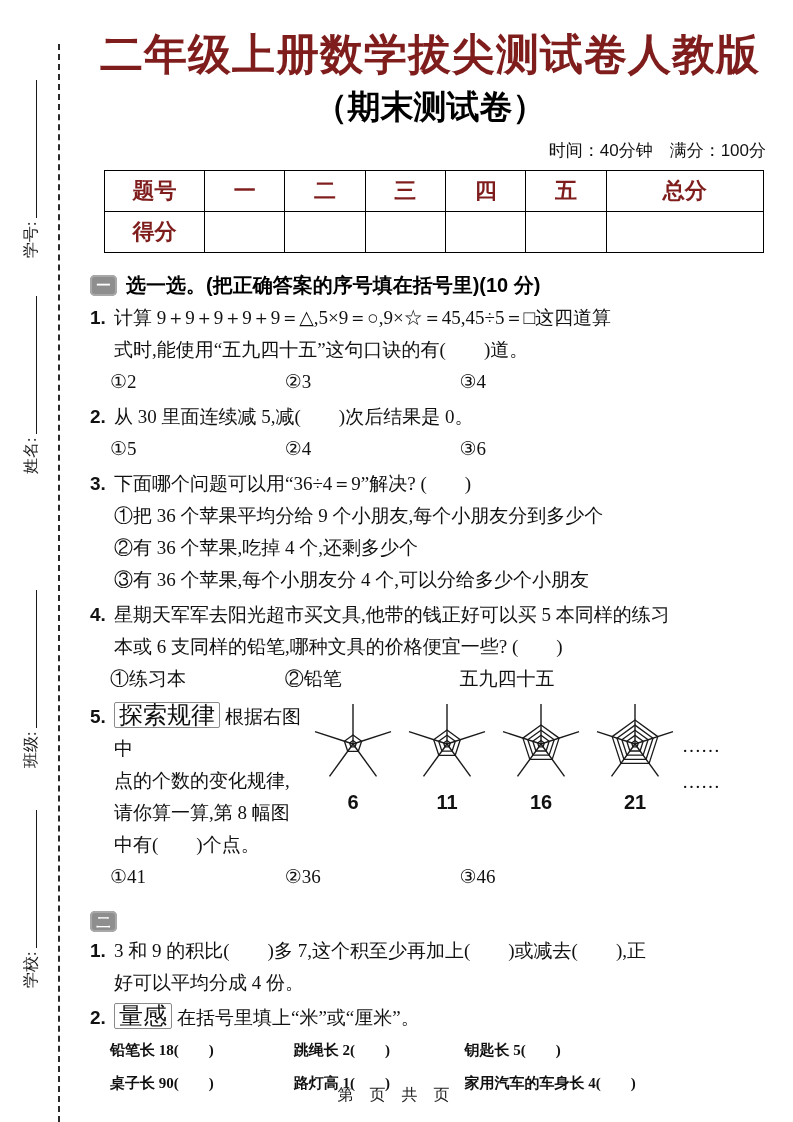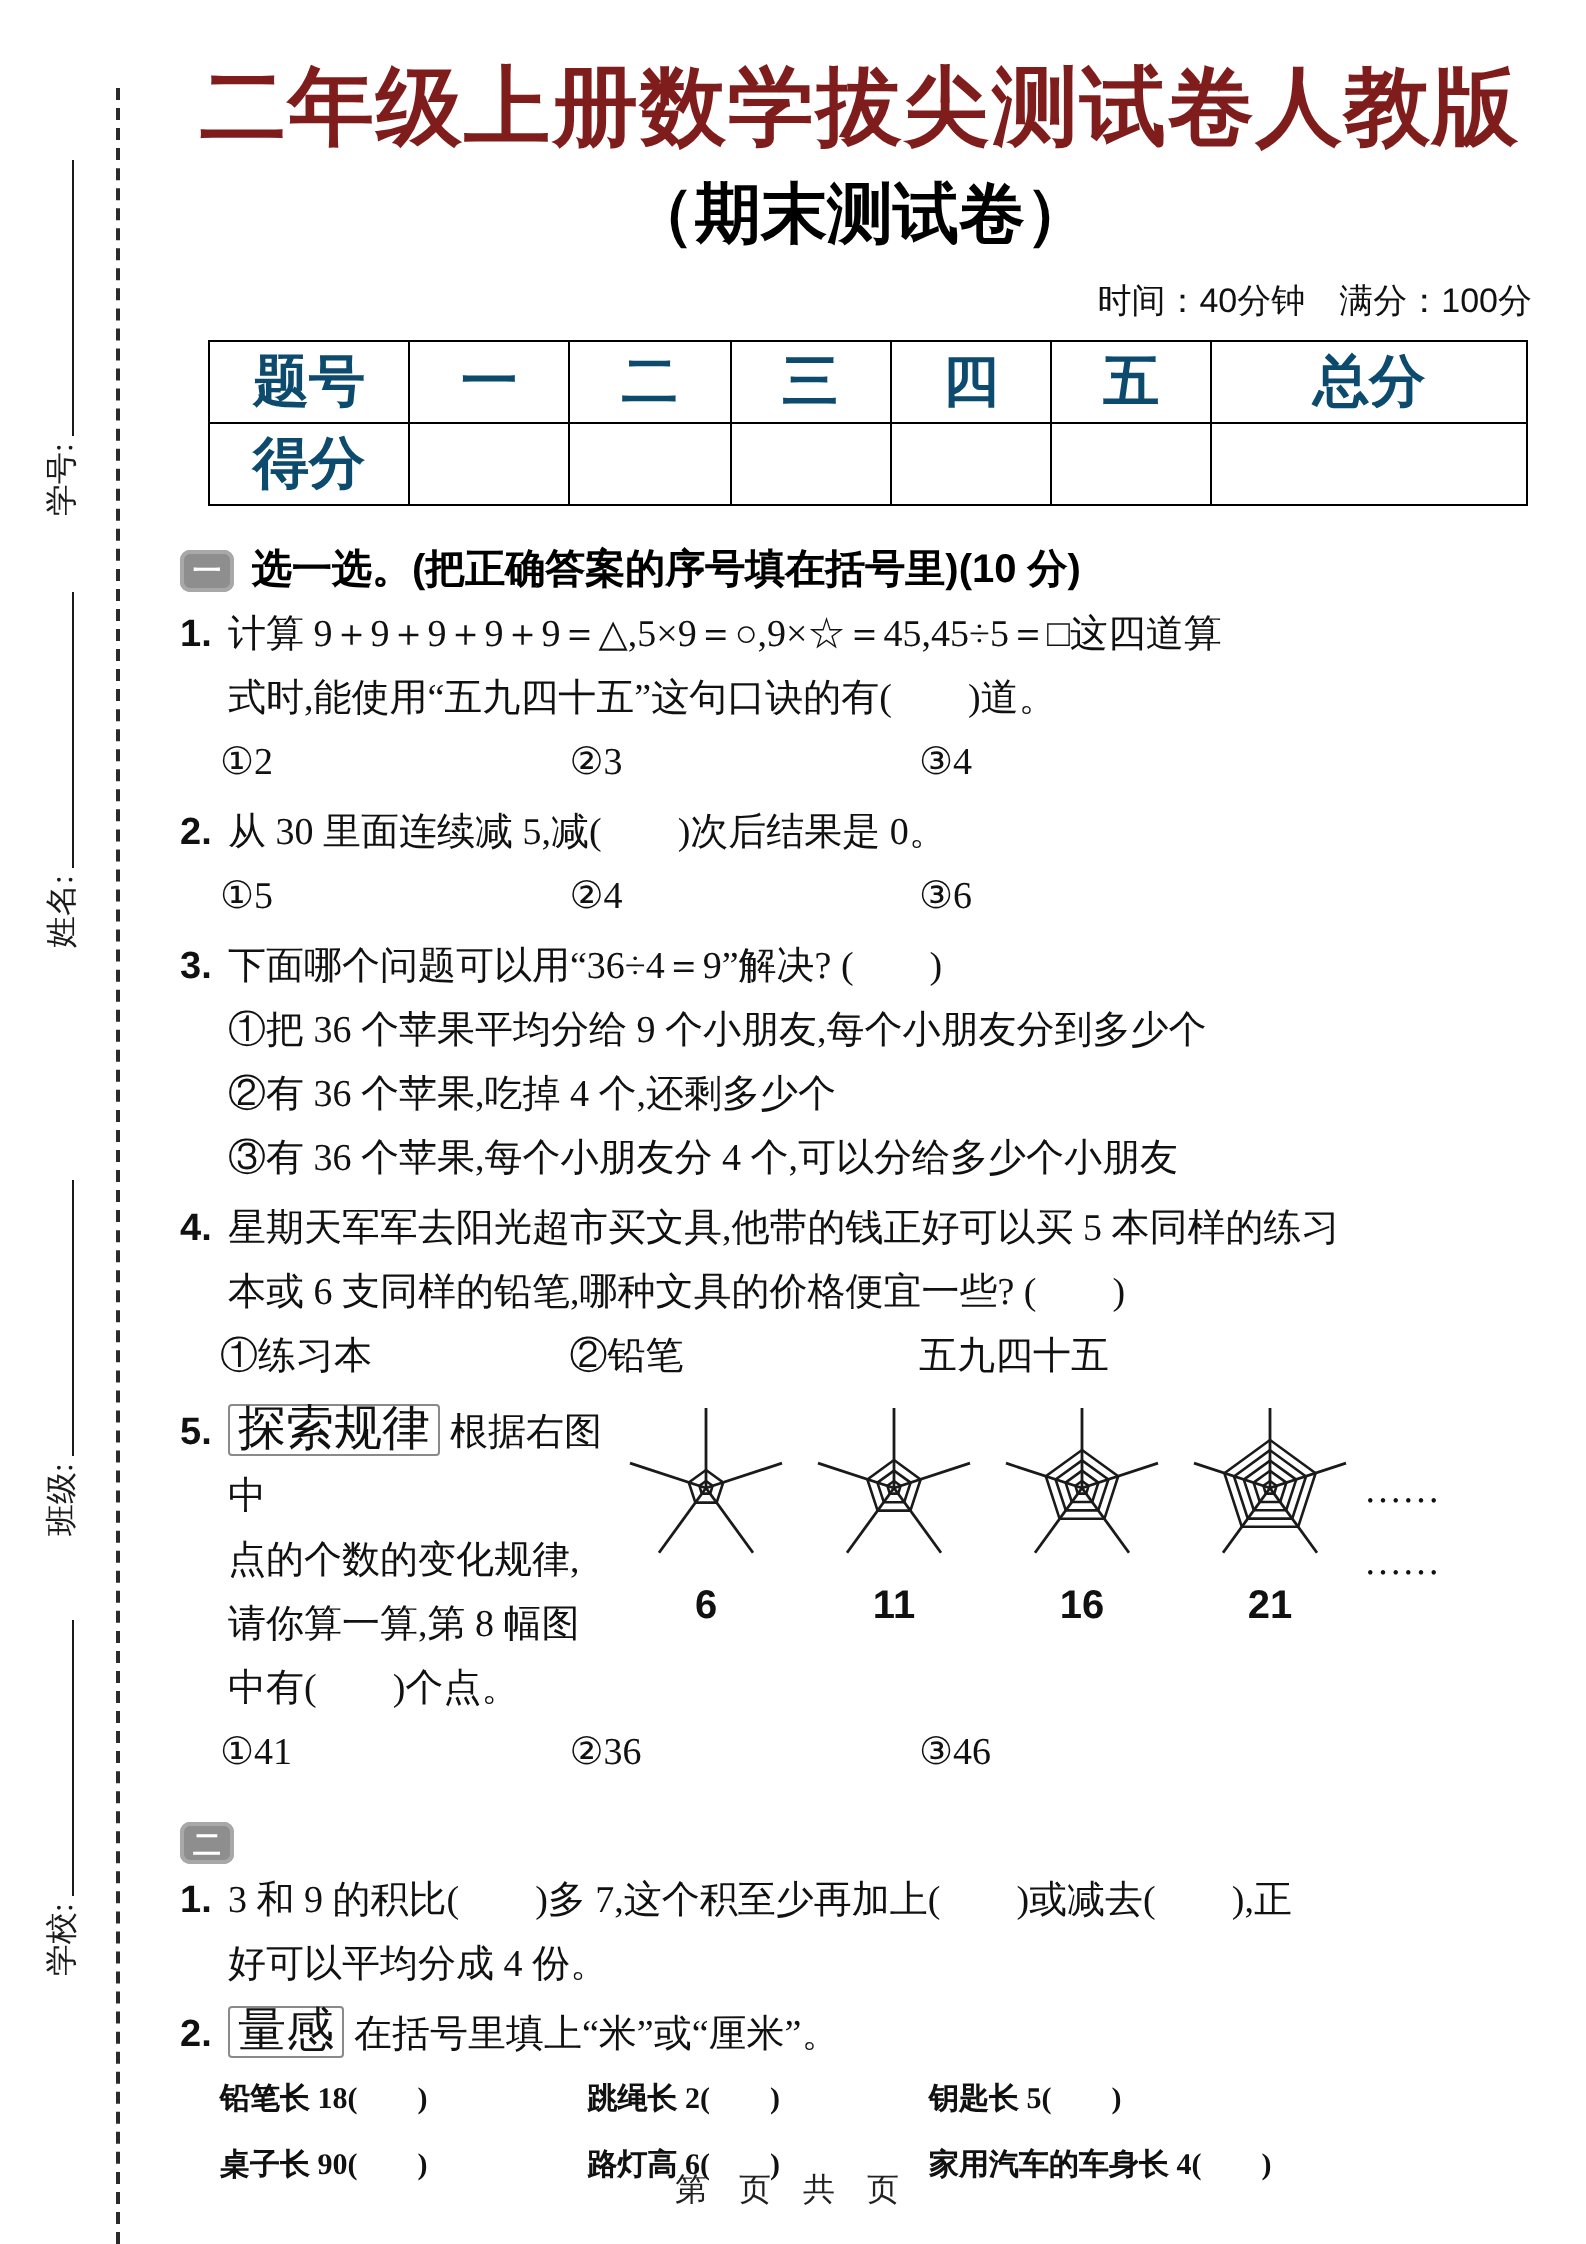--- a/index.html
+++ b/index.html
@@ -41,21 +41,21 @@
     font-family:"Liberation Sans","DejaVu Sans",sans-serif;
     font-size:17px; line-height:22px; color:#111;
   }
   
   table.score {
     margin:8px 0 0 14px; border-collapse:collapse; width:660px;
     font-family:"Liberation Sans","DejaVu Sans",sans-serif;
   }
   table.score td {
     border:1.6px solid #000; height:41px; text-align:center;
-    font-size:28px; font-weight:700; color:#0c4a6e;
+    font-size:22px; font-weight:700; color:#7f1d1d;
   }
   table.score td.c0 { width:100px; }
   
   .sec-header {
     margin-top:18px; display:flex; align-items:center;
     font-family:"Liberation Sans","DejaVu Sans",sans-serif;
     font-weight:700; font-size:20px; line-height:28px; color:#000;
   }
   .badge {
     display:inline-flex; width:27px; height:21px; margin-right:9px;
@@ -286,20 +286,20 @@
         <span class="tag">量感</span><span>在括号里填上“米”或“厘米”。</span>
       </div>
     </div>
     <div class="mrow">
       <span>铅笔长 18(　　)</span>
       <span>跳绳长 2(　　)</span>
       <span>钥匙长 5(　　)</span>
     </div>
     <div class="mrow">
       <span>桌子长 90(　　)</span>
-      <span>路灯高 6(　　)</span>
+      <span>路灯高 1(　　)</span>
       <span>家用汽车的车身长 4(　　)</span>
     </div>
 
   </div>
 
   <div class="footer">第 页 共 页</div>
 </div>
 
 </body></html>

